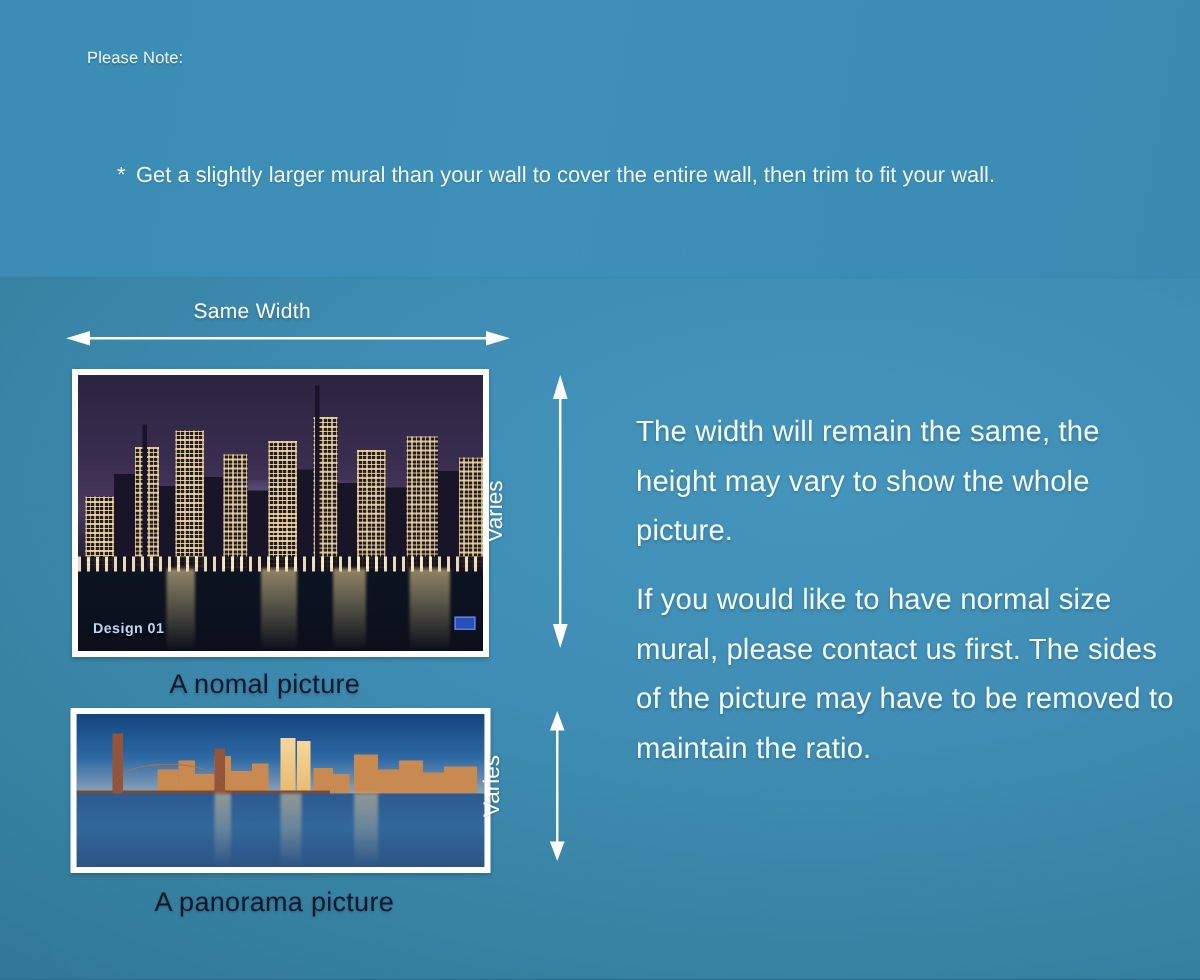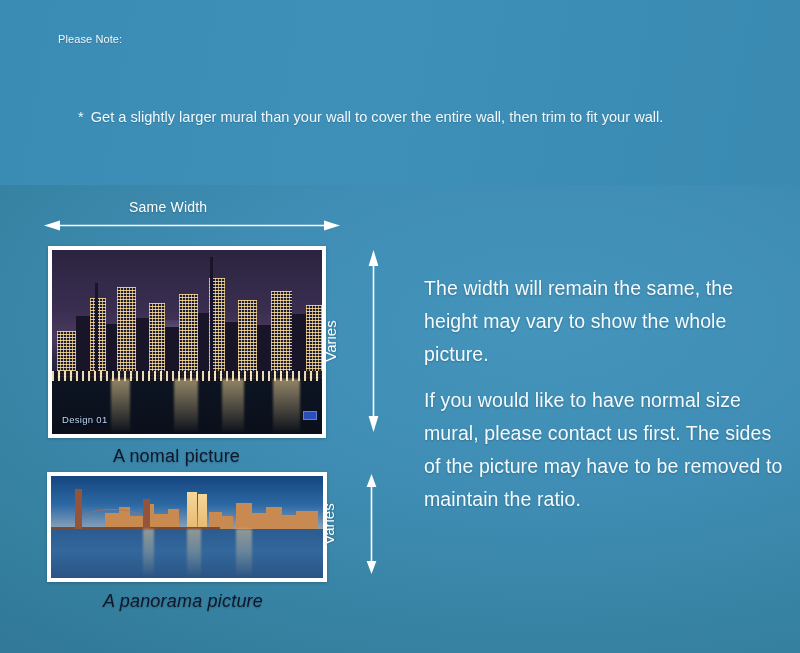--- a/index.html
+++ b/index.html
@@ -85,21 +85,21 @@
     background:linear-gradient(rgba(255,226,160,.55),rgba(255,226,160,0));
     filter:blur(1px);
   }
   .night .shore{
     position:absolute;left:0;right:0;bottom:29%;height:5%;
     background:
       repeating-linear-gradient(to right,rgba(255,240,200,.9) 0 2px,rgba(20,18,30,.9) 2px 6px);
   }
   .watermark{
     position:absolute;left:10px;bottom:9px;
-    font-size:9.5px;color:#bcd6f5;font-weight:normal;letter-spacing:.3px;
+    font-size:9.5px;color:#bcd6f5;font-weight:bold;letter-spacing:.3px;
     text-shadow:0 1px 2px rgba(0,0,0,.8);
   }
   .corner-logo{
     position:absolute;right:5px;bottom:14px;width:12px;height:7px;
     background:#2a4fb8;border:1px solid #5c7fe0;
   }
 
   
   .pano{
     position:absolute;inset:0;
@@ -117,21 +117,21 @@
     background:linear-gradient(#2b5b90 0%,#33689c 45%,#2a5384 100%);}
   .pano .pref{position:absolute;bottom:0;height:48%;
     background:linear-gradient(rgba(248,214,156,.5),rgba(248,214,156,0));filter:blur(1px);}
 
   
   .caption{
     position:absolute;font-size:18px;color:#0f172a;letter-spacing:.2px;
     text-shadow:0 1px 2px rgba(0,0,0,.22);white-space:nowrap;
   }
   #cap-normal{left:113px;top:446px;}
-  #cap-pano{left:103px;top:591px;font-style:italic;}
+  #cap-pano{left:103px;top:591px;}
 
   
   .varies-group{position:absolute;}
   #varies-1{left:330px;top:250px;height:182px;}
   #varies-2{left:328px;top:474px;height:100px;}
   .varies-label{
     position:absolute;left:0;top:50%;
     transform:translate(-50%,-50%) rotate(-90deg);
     font-size:15px;color:#ffffff;white-space:nowrap;
     text-shadow:0 1px 2px rgba(0,0,0,.22);

